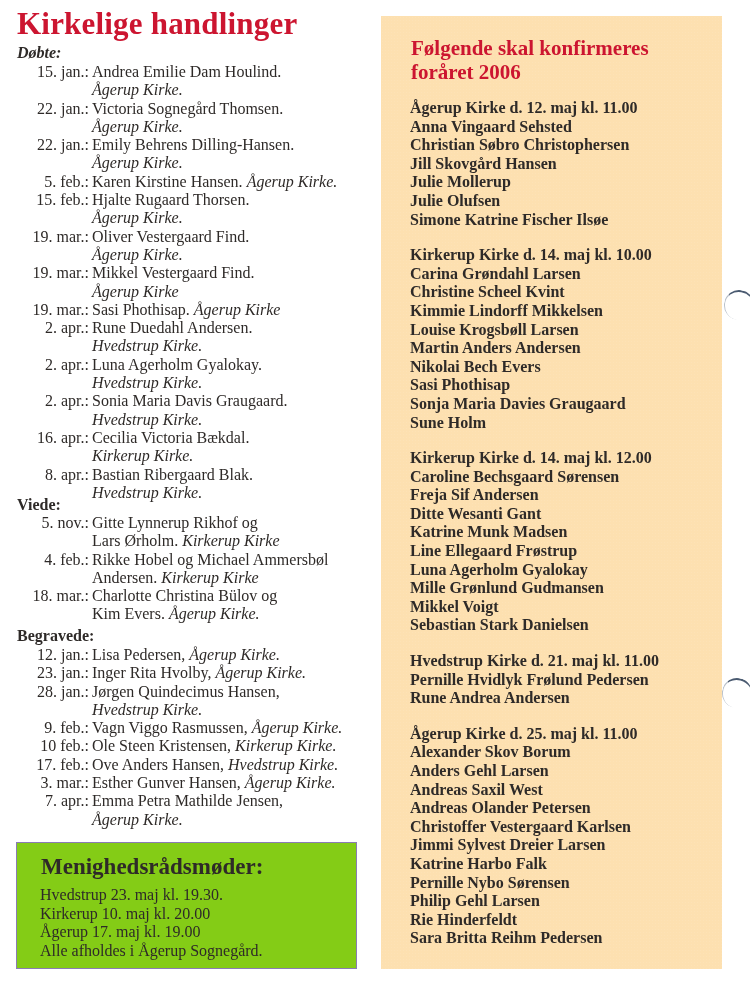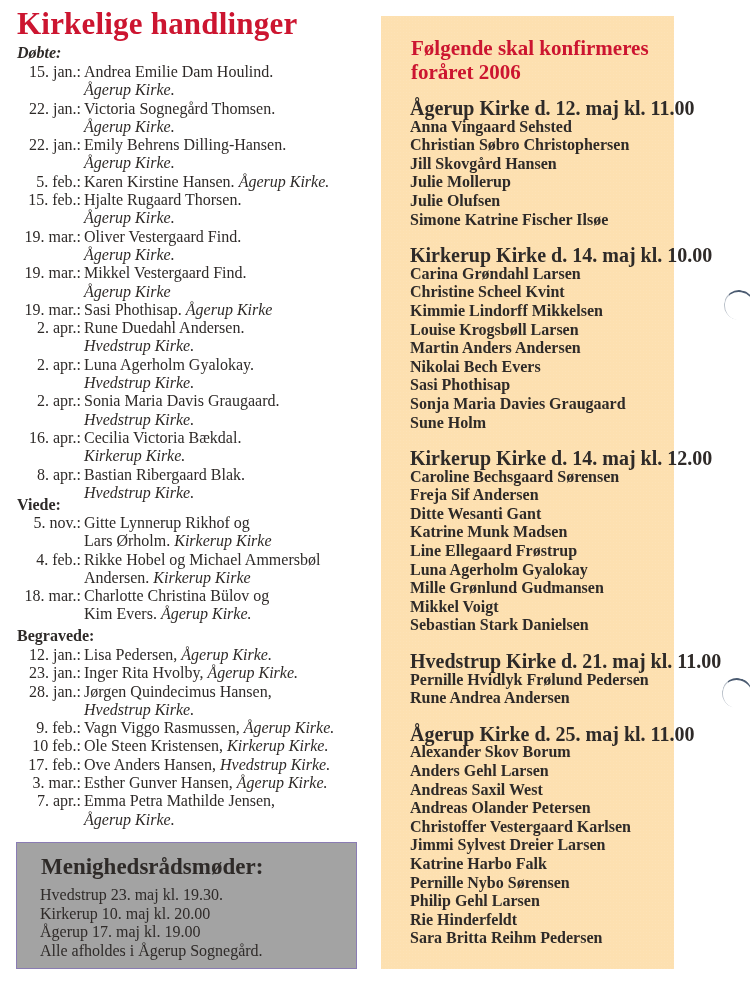--- a/index.html
+++ b/index.html
@@ -11,51 +11,51 @@
       position: absolute; left: 17px; top: 6px;
       font-family: "Liberation Serif", serif;
       font-weight: bold; color: #cc1530; font-size: 31px; line-height: 36px;
       letter-spacing: 0.2px; white-space: nowrap;
     }
     .section-heading {
       position: absolute; left: 17px;
       font-family: "Liberation Serif", serif;
       font-weight: bold; font-size: 16px; line-height: 18px; color: #2e2a28;
     }
-    .entries { position: absolute; left: 0; width: 370px; }
+    .entries { position: absolute; left: 0; width: 370px; padding-left: 8px; }
     .entry { position: relative; padding-left: 84px; font-family: "Liberation Serif", serif; font-size: 16px; line-height: 18.3px; }
     .entry .date { position: absolute; right: calc(100% - 81px); top: 0; white-space: nowrap; text-align: right; }
     .entry .church { font-style: italic; }
     .line { display: block; white-space: nowrap; }
 
     .meetings-box {
       position: absolute; left: 16px; top: 842px; width: 341px; height: 127px;
-      border: 1.5px solid #8a7cb4; background: #a3a3a3;
+      border: 1.5px solid #8a7cb4; background: #84cc16;
     }
     .meetings-title {
       position: absolute; left: 24px; top: 10px;
       font-family: "Liberation Serif", serif; font-weight: bold; font-size: 23px; line-height: 27px; color: #2e2a28;
       white-space: nowrap;
     }
     .meetings-lines { position: absolute; left: 23px; top: 43px; font-family: "Liberation Serif", serif; font-size: 16px; line-height: 18.5px; }
 
     .conf-panel {
-      position: absolute; left: 381px; top: 16px; width: 293px; height: 953px;
+      position: absolute; left: 381px; top: 16px; width: 341px; height: 953px;
       background: #fde0b0;
       background-image: radial-gradient(rgba(255,255,255,0.08) 1px, transparent 1px);
       background-size: 3px 3px;
     }
     .conf-title {
       position: absolute; left: 30px; top: 20px;
       font-family: "Liberation Serif", serif; font-weight: bold; color: #cc1530;
       font-size: 21px; line-height: 24px; white-space: nowrap;
     }
     .conf-groups { position: absolute; left: 29px; top: 83px; width: 310px; }
     .conf-group { margin-bottom: 17px; }
-    .conf-group-heading { font-family: "Liberation Serif", serif; font-weight: bold; font-size: 20px; line-height: 18.6px; white-space: nowrap; }
+    .conf-group-heading { font-family: "Liberation Serif", serif; font-weight: bold; font-size: 16px; line-height: 18.6px; white-space: nowrap; }
     .conf-name { font-family: "Liberation Serif", serif; font-size: 16px; line-height: 18.6px; white-space: nowrap; font-weight: bold; }
 
     .hole {
       position: absolute; width: 30px; height: 30px; border-radius: 50%;
       border-top: 2px solid #4a5a70; border-left: 1px solid #b8bfc8;
       border-right: 0; border-bottom: 0;
       background: transparent;
     }
   </style>
 </head>

